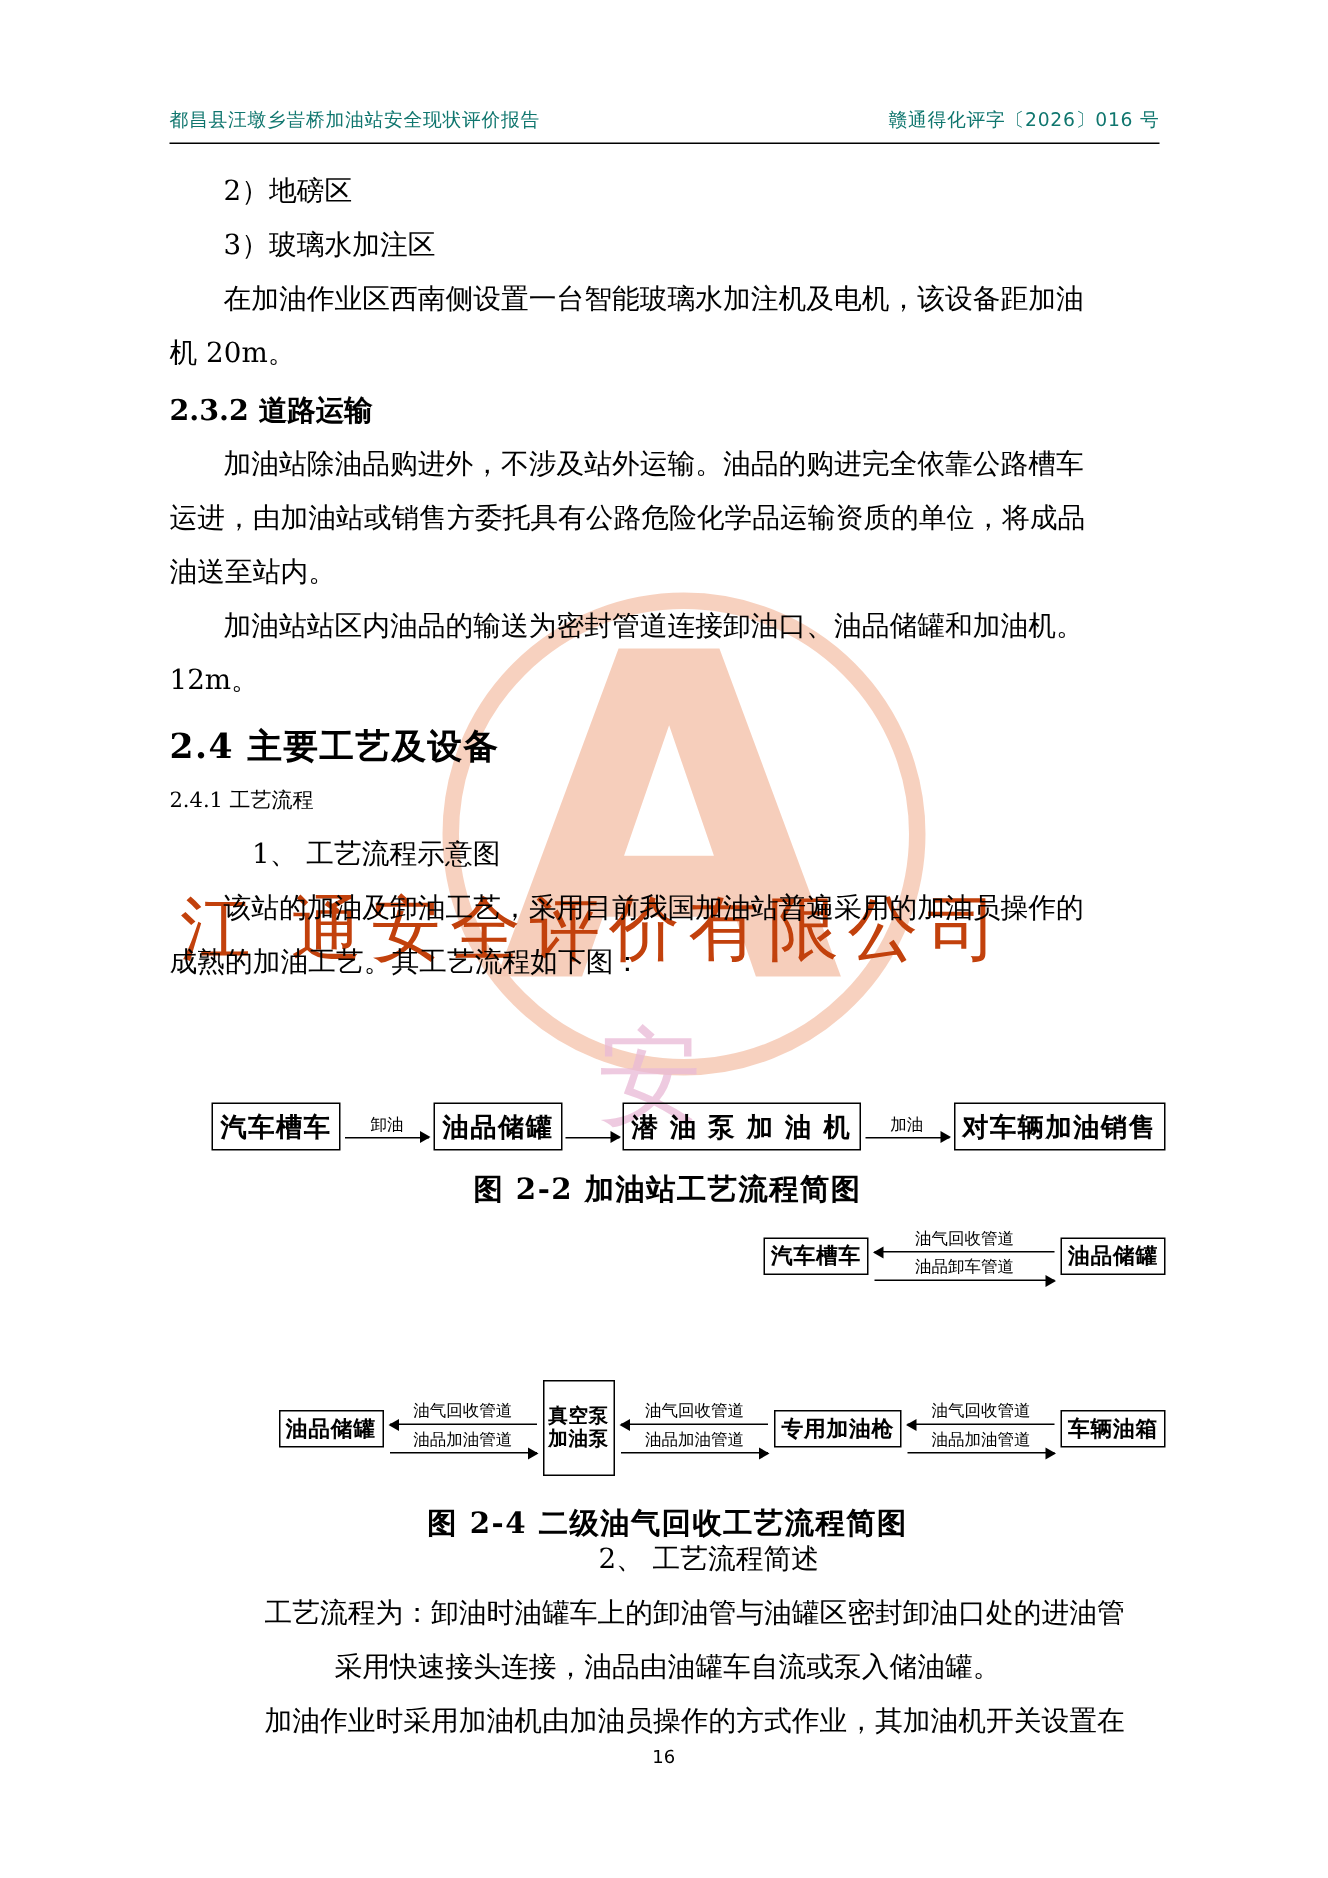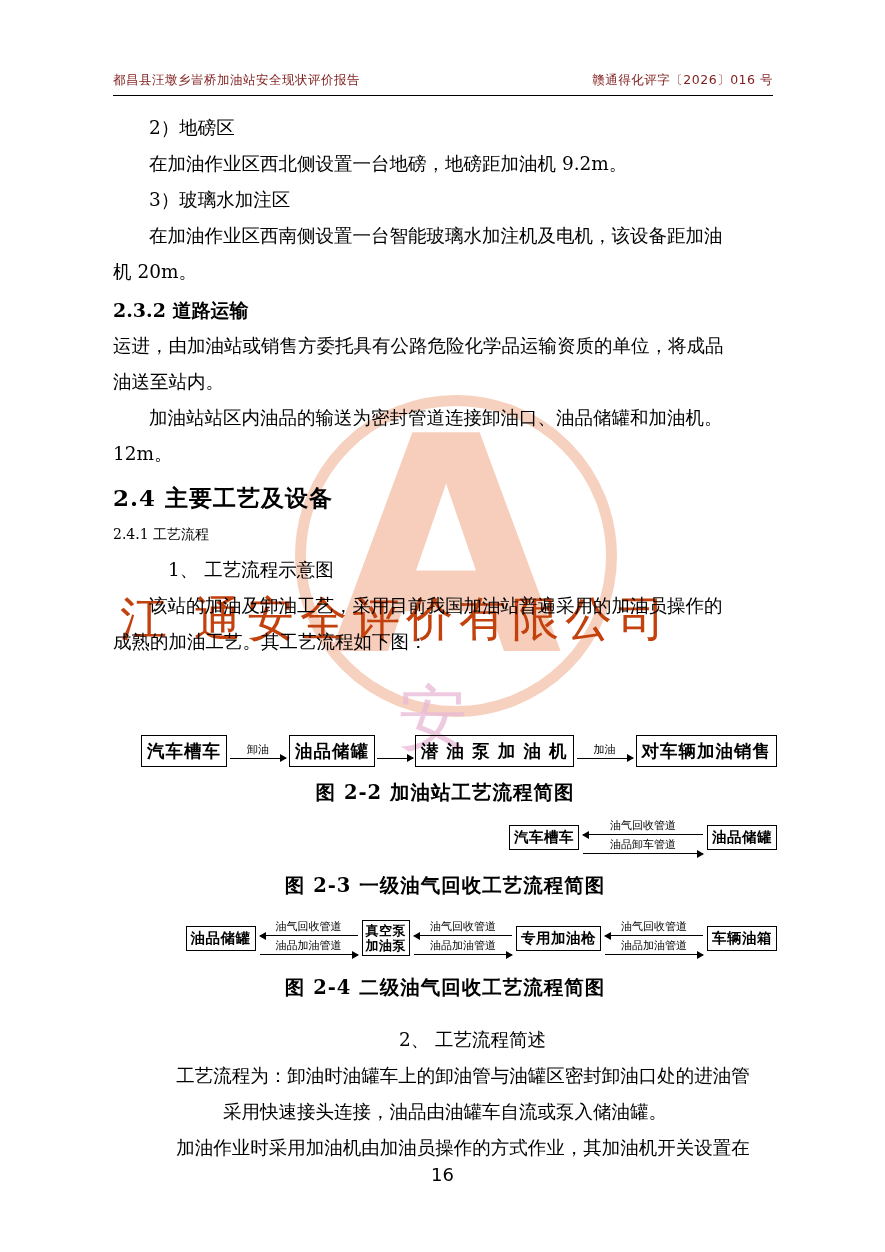--- a/index.html
+++ b/index.html
@@ -85,21 +85,21 @@
   }
 
   
   .hdr {
     position: absolute;
     left: 113px;
     top: 72px;
     width: 660px;
     font-size: 12.5px;
     font-family: "DejaVu Sans", "Liberation Sans", sans-serif;
-    color: #7f1d1d;
+    color: #0f766e;
     letter-spacing: 0.5px;
   }
   .hdr .left { float: left; }
   .hdr .right { float: right; }
   .hdr-rule {
     position: absolute;
     left: 113px;
     top: 95px;
     width: 660px;
     border-top: 1px solid #000;
@@ -162,21 +162,21 @@
     padding: 3px 5px;
     letter-spacing: 1px;
   }
   .n-md {
     font-size: 14.5px;
     padding: 2px 4px;
     letter-spacing: 0.5px;
   }
   .n-sm {
     font-size: 13px;
-    padding: 2px 3px;
+    padding: 16px 3px;
     letter-spacing: 0.5px;
   }
   .arrow-wrap {
     position: relative;
     display: inline-block;
     text-align: center;
   }
   .arrow-label {
     font-size: 11px;
     font-family: "DejaVu Sans", "Liberation Sans", sans-serif;
@@ -214,21 +214,21 @@
     text-align: center;
   }
   .dbl .arrow-label { margin-bottom: 1px; }
 
   .footer-num {
     position: absolute;
     left: 0;
     top: 1164px;
     width: 885px;
     text-align: center;
-    font-size: 18px;
+    font-size: 12px;
     font-family: "DejaVu Sans", "Liberation Sans", sans-serif;
   }
 </style>
 </head>
 <body>
 
 <div class="page">
 
   <div class="watermark">
     <div class="wm-ring"></div>
@@ -241,25 +241,25 @@
 
     <div class="hdr">
       <span class="left">都昌县汪墩乡峕桥加油站安全现状评价报告</span>
       <span class="right">赣通得化评字〔2026〕016 号</span>
       <div style="clear:both"></div>
     </div>
     <div class="hdr-rule"></div>
 
     <div class="body-block">
       <p class="ind1">2）地磅区</p>
-      <p class="ind1">在加油作业区西北侧设置一台地磅，地磅距加油机 9.2m。</p>
       <p class="ind1">3）玻璃水加注区</p>
       <p class="ind1">在加油作业区西南侧设置一台智能玻璃水加注机及电机，该设备距加油</p>
       <p>机 20m。</p>
       <p class="h2">2.3.2 道路运输</p>
+      <p class="ind1">加油站除油品购进外，不涉及站外运输。油品的购进完全依靠公路槽车</p>
       <p>运进，由加油站或销售方委托具有公路危险化学品运输资质的单位，将成品</p>
       <p>油送至站内。</p>
       <p class="ind1">加油站站区内油品的输送为密封管道连接卸油口、油品储罐和加油机。</p>
       <p>12m。</p>
       <p class="h1">2.4 主要工艺及设备</p>
       <p class="h3">2.4.1 工艺流程</p>
       <p class="ind2">1、 工艺流程示意图</p>
       <p class="ind1">该站的加油及卸油工艺，采用目前我国加油站普遍采用的加油员操作的</p>
       <p>成熟的加油工艺。其工艺流程如下图：</p>
     </div>
@@ -290,21 +290,20 @@
       <div class="flow-row">
         <div class="node n-md">汽车槽车</div>
         <div class="dbl" style="width:128px;">
           <div class="arrow-label">油气回收管道</div>
           <div class="arr-line left" style="width:120px;"></div>
           <div class="arrow-label" style="margin-top:4px;">油品卸车管道</div>
           <div class="arr-line right" style="width:120px;"></div>
         </div>
         <div class="node n-md">油品储罐</div>
       </div>
-      <div class="fig-caption" style="margin-top:18px;">图 2-3    一级油气回收工艺流程简图</div>
     </div>
 
     <div class="fig" style="top:920px;">
       <div class="flow-row">
         <div class="node n-md">油品储罐</div>
         <div class="dbl" style="width:106px;">
           <div class="arrow-label">油气回收管道</div>
           <div class="arr-line left" style="width:98px;"></div>
           <div class="arrow-label" style="margin-top:4px;">油品加油管道</div>
           <div class="arr-line right" style="width:98px;"></div>

